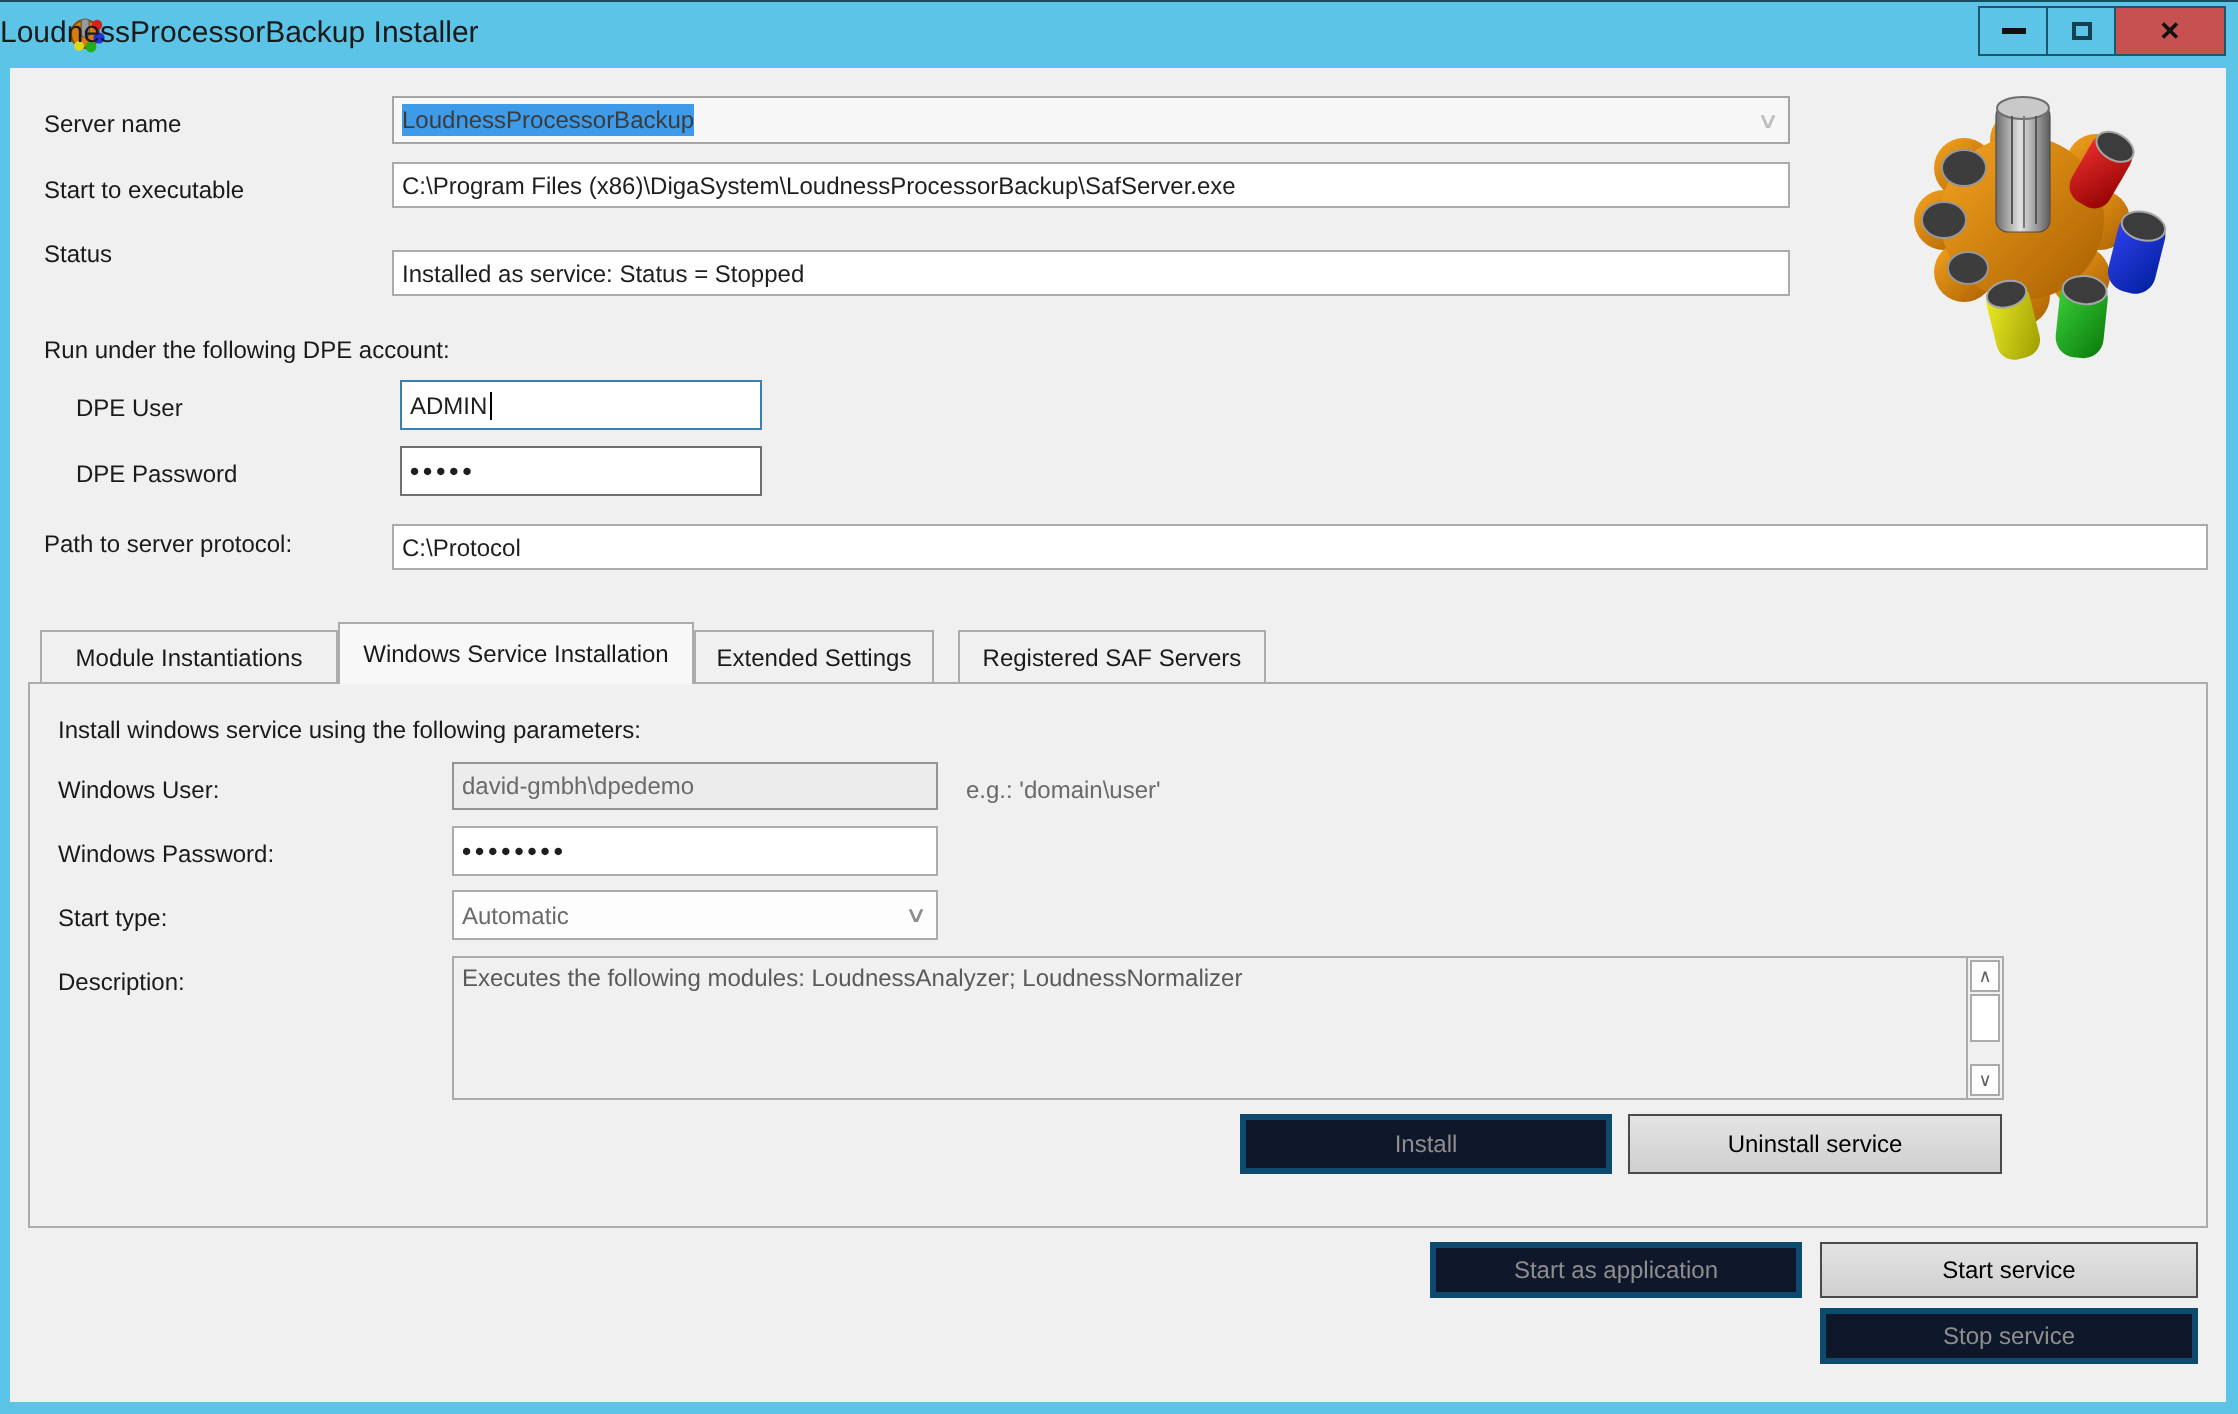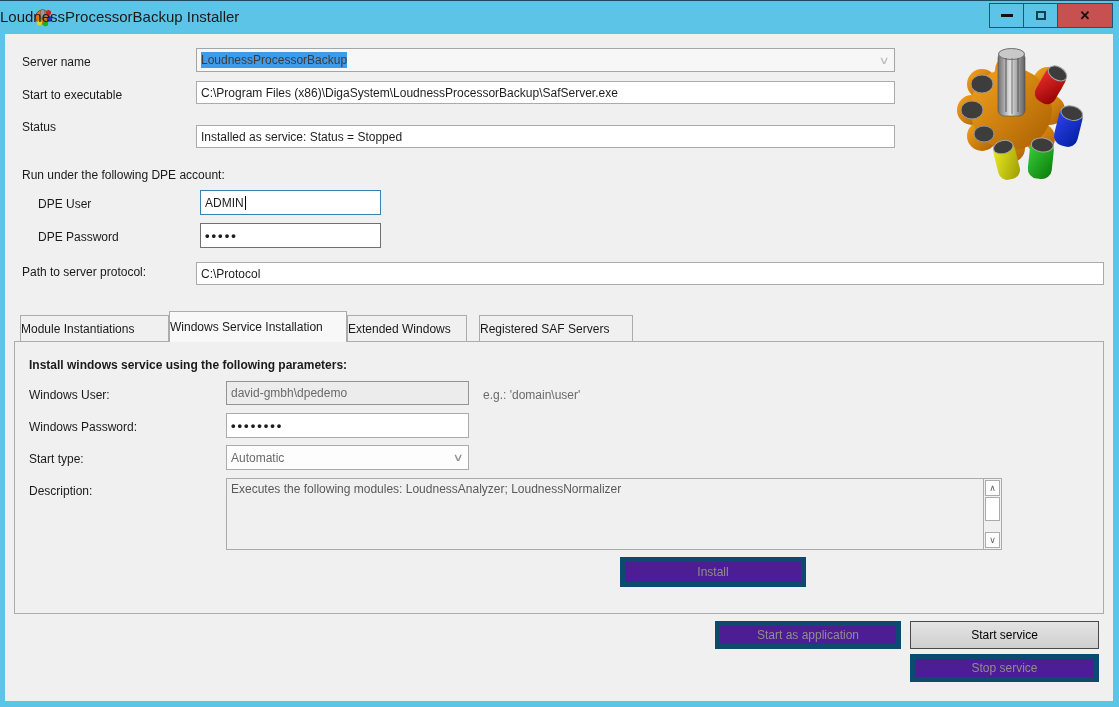--- a/index.html
+++ b/index.html
@@ -39,28 +39,28 @@
   .combo { position:absolute; background:#F7F7F7; border:1px solid #A5A5A5;
            font-size:12px; color:#1E1E1E; padding:0 6px 0 4px; display:flex;
            align-items:center; justify-content:space-between; white-space:nowrap; }
   .combo.white { background:#FDFDFD; color:#6A6A6A; border-color:#ABABAB;gap:17px; }
   .chev { color:#BDBDBD; font-size:11px; transform:scaleX(1.4); }
   .chev.dk { color:#8F8F8F; }
   .sel { background:#3D9BE9; color:#3C3C3C; padding:1px 0; }
 
   .tab { position:absolute; top:281px; height:26px; border:1px solid #ACACAC;
          border-bottom:none; background:#F0F0F0; display:flex; align-items:center;
-         font-size:12px; color:#1A1A1A; z-index:1; cursor:default; }
+         justify-content:center; font-size:12px; color:#1A1A1A; z-index:1; cursor:default; }
   .tab.active { top:277px; height:31px; background:#F8F8F8; z-index:3; }
   .panel { position:absolute; left:9px; top:307px; width:1090px; height:273px;
            border:1px solid #ACACAC; background:#F0F0F0; z-index:2; }
 
   .btn { position:absolute; display:flex; align-items:center; justify-content:center;
          font-size:12px; cursor:default; }
-  .btn.disabled { background:#4c1d95; border:5px solid #0c4a6e; color:#8E8E8E; }
+  .btn.disabled { background:#0f172a; border:3px solid #0c4a6e; color:#8E8E8E; }
   .btn.primary { background:linear-gradient(#E4E4E4,#CFCFCF); border:1px solid #4A4A4A; color:#000; }
 
   .sb { position:absolute; top:0; right:0; bottom:0; width:18px;
         border-left:1px solid #ABABAB; background:#F0F0F0; }
   .sb-btn { position:absolute; left:1px; right:1px; height:16px; background:#FDFDFD;
             border:1px solid #ABABAB; color:#606060; font-size:9px; display:flex;
             align-items:center; justify-content:center; }
   .sb-btn.up { top:1px; } .sb-btn.down { bottom:1px; }
   .sb-thumb { position:absolute; left:1px; right:1px; top:18px; height:24px;
               background:#FFFFFF; border:1px solid #ABABAB; }
@@ -197,28 +197,28 @@
       <span>C:\Protocol</span>
     </div>
 
     <div class="tab" style="left:15px; width:149px;">
       <span>Module Instantiations</span>
     </div>
     <div class="tab active" style="left:164px; width:178px;">
       <span>Windows Service Installation</span>
     </div>
     <div class="tab" style="left:342px; width:120px;">
-      <span>Extended Windows</span>
+      <span>Extended Settings</span>
     </div>
     <div class="tab" style="left:462px; width:154px;margin-left:12px;">
       <span>Registered SAF Servers</span>
     </div>
 
     <div class="panel">
-      <div class="lbl" style="left:14px; top:16px;font-weight:bold;">Install windows service using the following parameters:</div>
+      <div class="lbl" style="left:14px; top:16px;">Install windows service using the following parameters:</div>
 
       <div class="lbl" style="left:14px; top:46px;">Windows User:</div>
       <div class="tb disabled" style="left:211px; top:39px; width:243px; height:24px;">
         <span>david-gmbh\dpedemo</span>
       </div>
       <div class="lbl gray" style="left:468px; top:46px;">e.g.: 'domain\user'</div>
 
       <div class="lbl" style="left:14px; top:78px;">Windows Password:</div>
       <div class="tb" style="left:211px; top:71px; width:243px; height:25px;">
         <span class="dots">••••••••</span>
@@ -240,20 +240,23 @@
           <div class="sb-thumb"></div>
           <div class="sb-btn down">
               <span>∨</span>
             </div>
         </div>
       </div>
 
       <div class="btn disabled" style="left:605px; top:215px; width:186px; height:30px;">
         <span>Install</span>
       </div>
+      <div class="btn primary" style="left:799px; top:215px; width:187px; height:30px;">
+        <span>Uninstall service</span>
+      </div>
     </div>
 
     <div class="btn primary" style="left:905px; top:587px; width:189px; height:28px;">
       <span>Start service</span>
     </div>
     <div class="btn disabled" style="left:710px; top:587px; width:186px; height:28px;">
       <span>Start as application</span>
     </div>
     <div class="btn disabled" style="left:905px; top:620px; width:189px; height:28px;">
       <span>Stop service</span>

